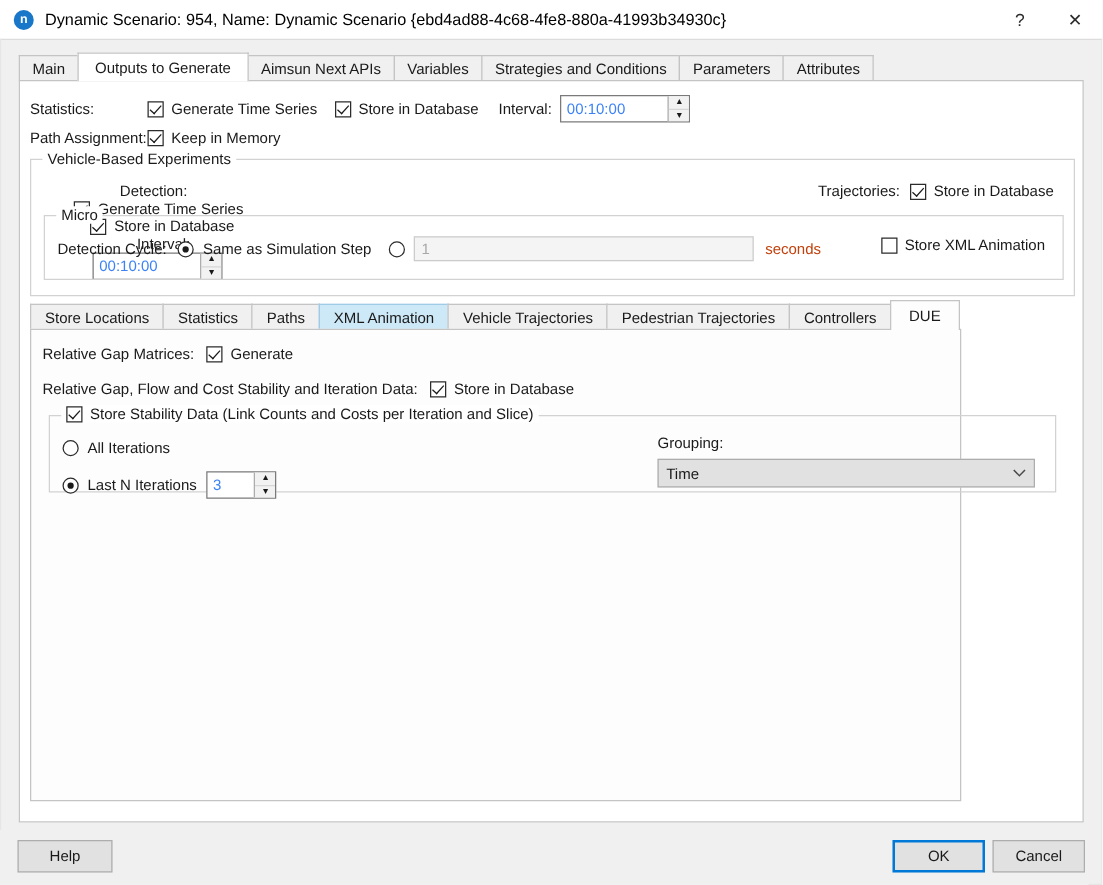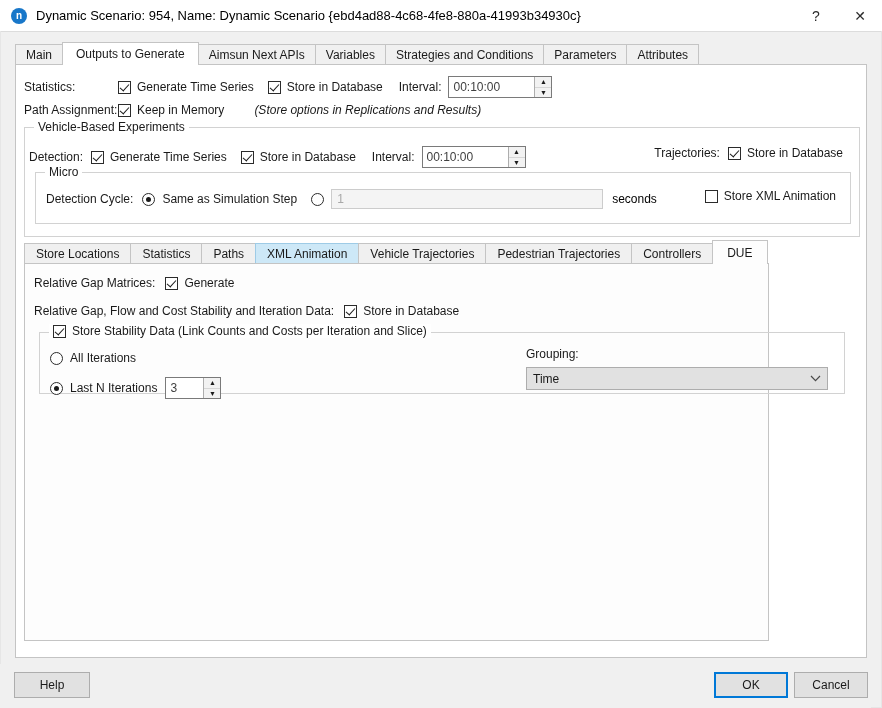--- a/index.html
+++ b/index.html
@@ -105,21 +105,21 @@
     left: 15px; top: 64px;
     width: 852px; height: 594px;
     background: #ffffff;
     border: 1px solid #c4c4c4;
     box-sizing: border-box;
   }
 
   .row { position: absolute; display: flex; align-items: center; }
   .lbl { color: #1a1a1a; font-size: 12px; white-space: nowrap; }
   .lbl.italic { font-style: italic; }
-  .lbl.dim { color: #000000; }
+  .lbl.dim { color: #c2410c; }
 
   
   .cb {
     width: 13px; height: 13px;
     border: 1px solid #2b2b2b;
     background: #ffffff;
     box-sizing: border-box;
     position: relative;
     flex: none;
     display: inline-block;
@@ -164,21 +164,21 @@
     background: #ffffff;
     box-sizing: border-box;
     height: 22px;
     align-items: stretch;
   }
   .spin .val {
     flex: 1;
     padding: 0 4px;
     font-size: 12px;
     line-height: 20px;
-    color: #404040;
+    color: #3b82f6;
     white-space: nowrap;
     overflow: hidden;
   }
   .spin .btns {
     width: 16px;
     border-left: 1px solid #adadad;
     background: #f2f2f2;
     display: flex;
     flex-direction: column;
   }
@@ -378,27 +378,26 @@
         </span>
       </span>
     </div>
 
     <div class="row" style="left:8px; top:38px;">
       <span class="lbl" style="width:94px;">Path Assignment:</span>
       <span class="cb-wrap">
         <span class="cb checked"></span>
         <span class="lbl">Keep in Memory</span>
       </span>
-      <span class="lbl italic" style="margin-left:30px;">(Store options in Replications and Results)</span>
     </div>
 
     <div class="group" style="left:8px; top:62px; width:836px; height:110px;">
       <span class="gtitle">Vehicle-Based Experiments</span>
 
-      <div class="row" style="left:4px; top:18px;">
+      <div class="row" style="left:26px; top:18px;flex-direction:column;">
         <span class="lbl">Detection:</span>
         <span class="cb-wrap" style="margin-left:8px;">
           <span class="cb checked"></span>
           <span class="lbl">Generate Time Series</span>
         </span>
         <span class="cb-wrap" style="margin-left:14px;">
           <span class="cb checked"></span>
           <span class="lbl">Store in Database</span>
         </span>
         <span class="lbl" style="margin-left:16px;">Interval:</span>

